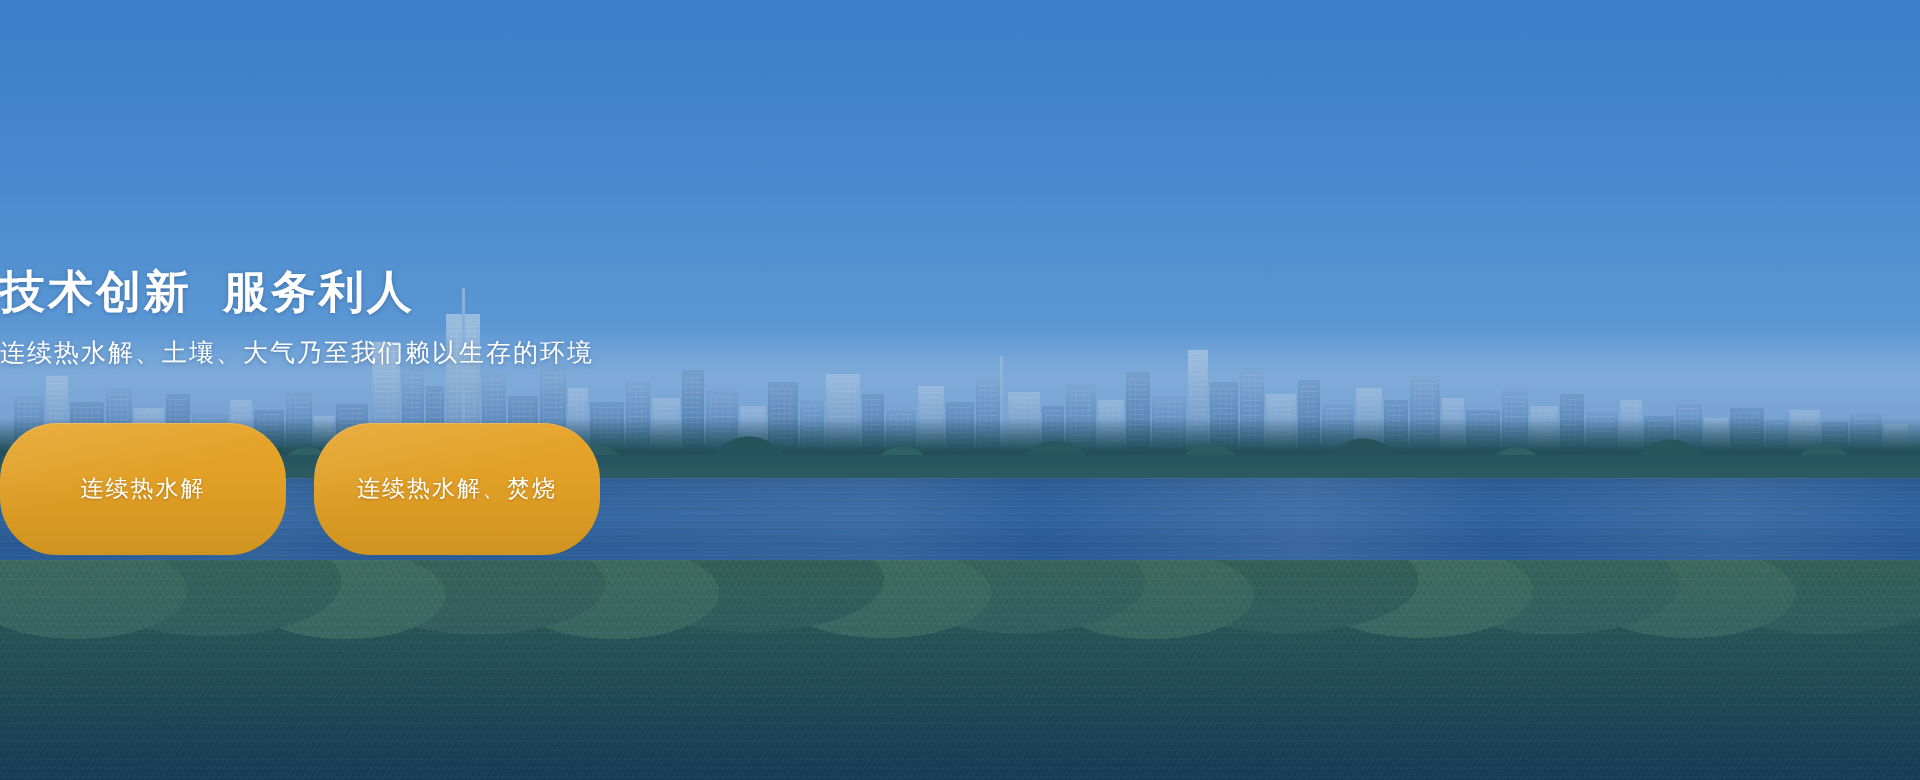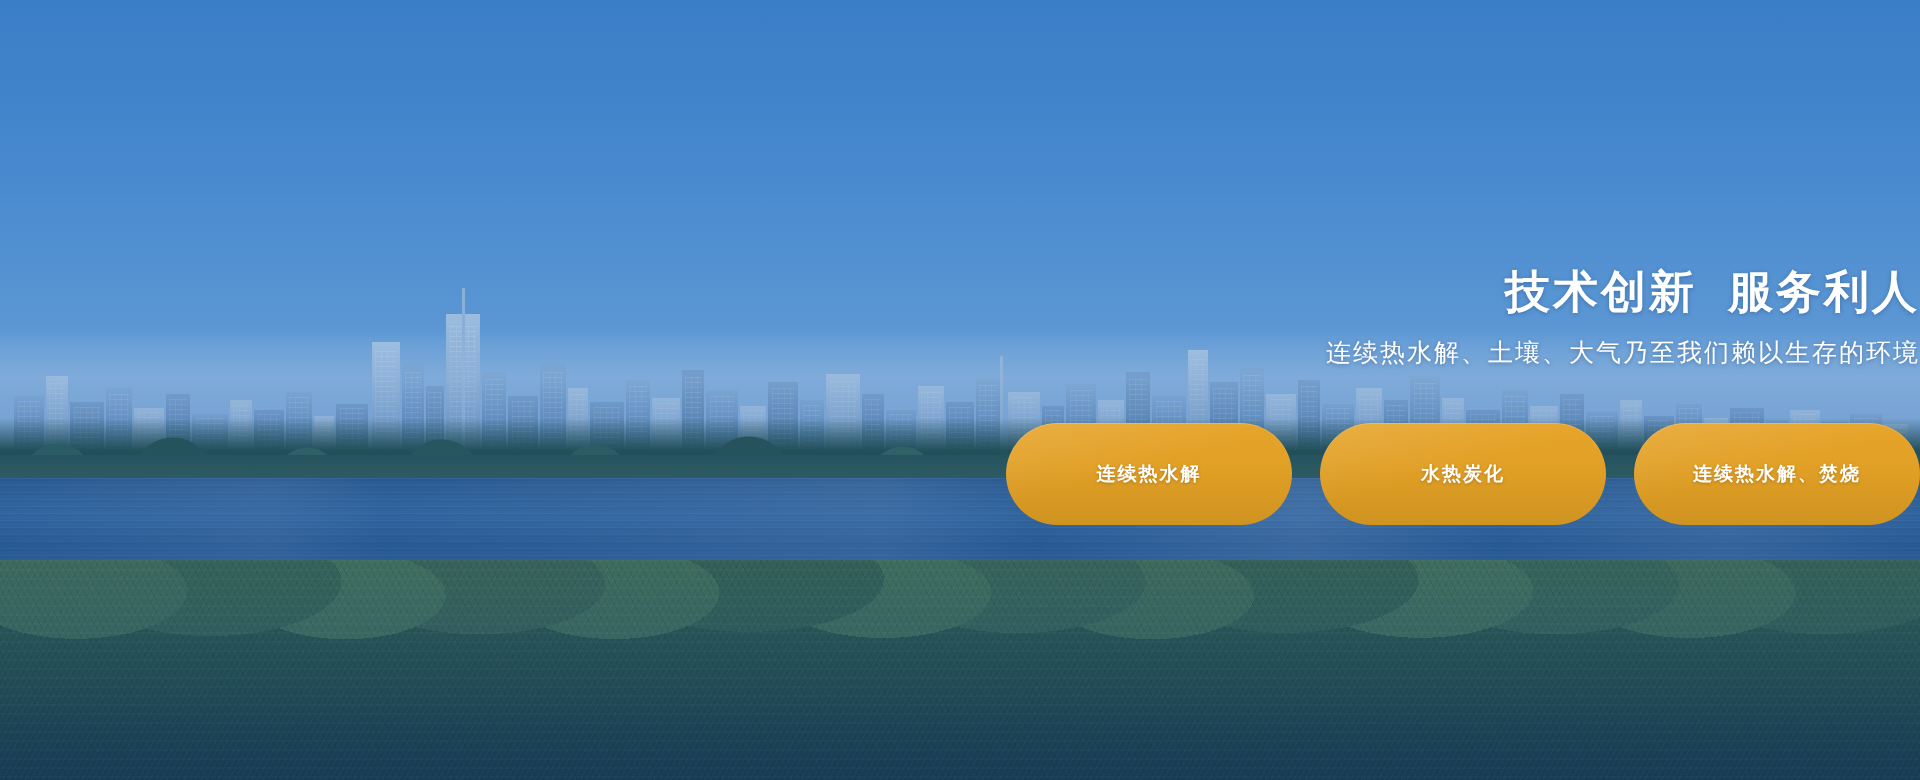--- a/index.html
+++ b/index.html
@@ -197,21 +197,21 @@
     pointer-events: none;
   }
 
   
   .content {
     position: absolute;
     left: 0; top: 0;
     width: 1920px; height: 780px;
     display: flex;
     flex-direction: column;
-    align-items: flex-end;
+    align-items: flex-start;
   }
 
   .headline {
     margin-top: 265px;
     font-size: 45px;
     font-weight: 700;
     color: #ffffff;
     letter-spacing: 3px;
     line-height: 1.18;
     text-shadow: 0 1px 4px rgba(20,50,95,.35);
@@ -230,30 +230,30 @@
 
   
   .pill-row {
     margin-top: 54px;
     display: flex;
     gap: 28px;
   }
 
   .pill {
     width: 286px;
-    height: 102px;
+    height: 132px;
     border-radius: 57px;
     border: none;
     cursor: pointer;
     display: flex;
     align-items: center;
     justify-content: center;
     font-family: "Liberation Sans", "DejaVu Sans", sans-serif;
-    font-size: 19px;
-    font-weight: 700;
+    font-size: 23px;
+    font-weight: 400;
     letter-spacing: 2px;
     color: #ffffff;
     text-shadow: 0 1px 3px rgba(120,70,0,.45);
     background:
       linear-gradient(165deg,
         rgba(255,255,255,.12) 0%,
         rgba(255,255,255,.00) 46%),
       linear-gradient(to bottom,
         #e6a42a 0%,
         #e2a026 38%,
@@ -358,23 +358,20 @@
     <h1 class="headline">技术创新  服务利人</h1>
 
     <p class="subheadline">连续热水解、土壤、大气乃至我们赖以生存的环境</p>
 
     <div class="pill-row">
 
       <button class="pill">
         <span class="pill-label">连续热水解</span>
       </button>
 
-      <button class="pill">
-        <span class="pill-label">水热炭化</span>
-      </button>
 
       <button class="pill">
         <span class="pill-label">连续热水解、焚烧</span>
       </button>
 
     </div>
   </div>
 </div>
 
 </body></html>

